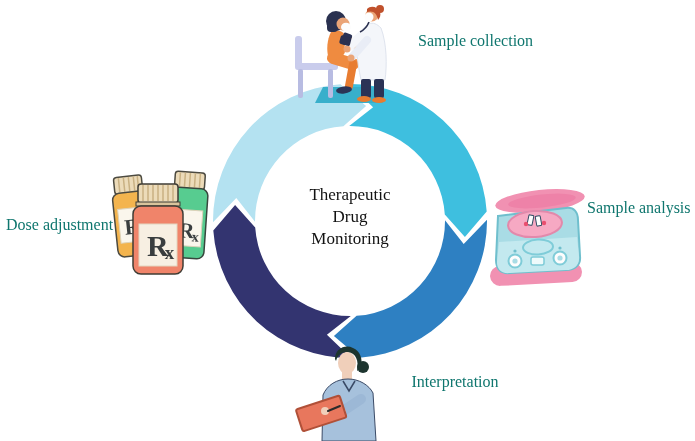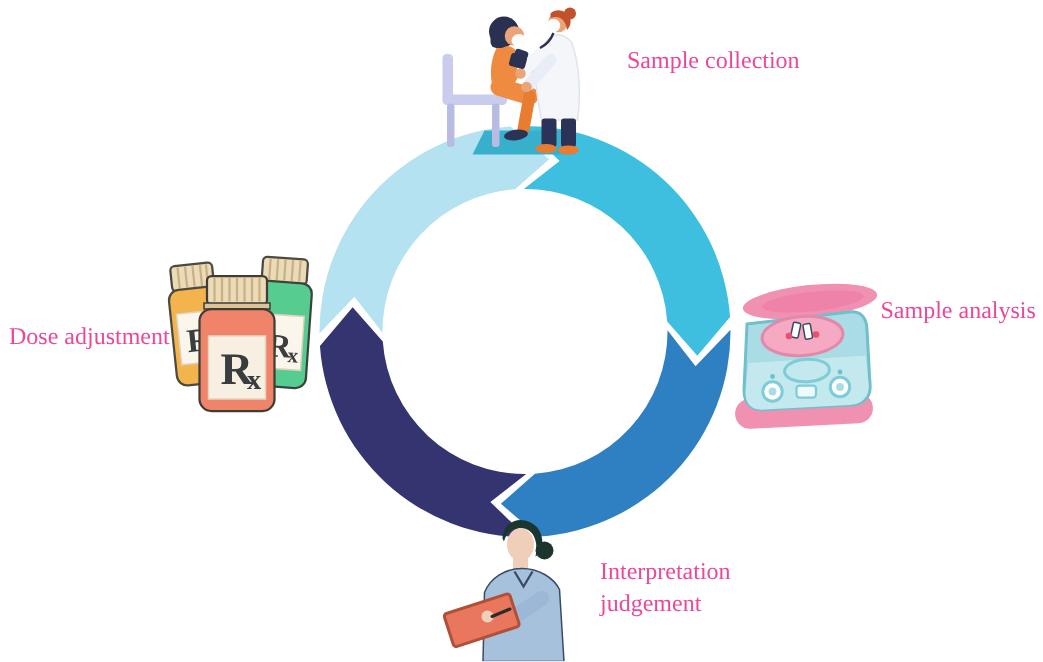--- a/index.html
+++ b/index.html
@@ -2,22 +2,22 @@
 <html><head>
 <meta charset="utf-8">
 <style>
   html,body{margin:0;padding:0;background:#fff;}
   .stage{position:relative;width:695px;height:441px;background:#ffffff;overflow:hidden;
          font-family:"Liberation Serif", serif;color:#1b1b1b;}
   .stage svg{position:absolute;}
   #ring-svg{left:0;top:0;}
   .center-title{position:absolute;left:260px;top:184px;width:180px;text-align:center;
                 font-size:17px;line-height:22px;color:#121212;}
-  .step-label{position:absolute;font-size:16px;white-space:nowrap;color:#ec4899;}
-  .step-label.multiline{white-space:normal;text-align:left;line-height:21px;}
+  .step-label{position:absolute;font-size:16px;white-space:nowrap;color:#0f766e;}
+  .step-label.multiline{white-space:normal;text-align:center;line-height:21px;}
   #lbl-collection{left:418px;top:32px;}
   #lbl-analysis{left:587px;top:199px;}
   #lbl-interpretation{left:400px;top:371px;width:110px;}
   #lbl-dose{left:6px;top:216px;}
   #illus-sampling{left:285px;top:0px;}
   #illus-centrifuge{left:486px;top:180px;}
   #illus-bottles{left:110px;top:162px;}
   #illus-clinician{left:295px;top:341px;}
 </style>
 </head>
@@ -25,26 +25,30 @@
 
 <div class="stage">
 
   <svg id="ring-svg" width="695" height="441" viewBox="0 0 695 441">
       <path d="M 348.8,84.0 A 137 137 0 0 1 486.7,211.4 L 464.9,237.1 L 444.8,214.4 A 95 95 0 0 0 349.2,126.0 L 373.1,107.3 Z" fill="#3ebfdf"></path>
       <path d="M 487.0,219.8 A 137 137 0 0 1 359.6,357.7 L 333.9,335.9 L 356.6,315.8 A 95 95 0 0 0 445.0,220.2 L 463.7,244.1 Z" fill="#2e80c2"></path>
       <path d="M 351.2,358.0 A 137 137 0 0 1 213.3,230.6 L 235.1,204.9 L 255.2,227.6 A 95 95 0 0 0 350.8,316.0 L 326.9,334.7 Z" fill="#333470"></path>
       <path d="M 213.0,222.2 A 137 137 0 0 1 340.4,84.3 L 366.1,106.1 L 343.4,126.2 A 95 95 0 0 0 255.0,221.8 L 236.3,197.9 Z" fill="#b4e2f1"></path>
     </svg>
 
+  <div class="center-title">
+    <div>Therapeutic</div>
+    <div>Drug</div>
+    <div>Monitoring</div>
+  </div>
 
   <div class="step-label" id="lbl-collection">Sample collection</div>
   <div class="step-label" id="lbl-analysis">Sample analysis</div>
   <div class="step-label multiline" id="lbl-interpretation">
     <div>Interpretation</div>
-    <div>judgement</div>
   </div>
   <div class="step-label" id="lbl-dose">Dose adjustment</div>
 
   <svg id="illus-sampling" width="115" height="105" viewBox="0 0 115 105">
     <polygon points="30,103 98,103 90,87 38,87" fill="#38afcb"></polygon>
     <g>
       <rect x="10" y="36" width="7" height="32" rx="3" fill="#c9ccec"></rect>
       <rect x="10" y="63" width="43" height="7" rx="3" fill="#c9ccec"></rect>
       <rect x="13" y="69" width="5" height="29" rx="2" fill="#b8bce2"></rect>
       <rect x="43" y="69" width="5" height="29" rx="2" fill="#b8bce2"></rect>

